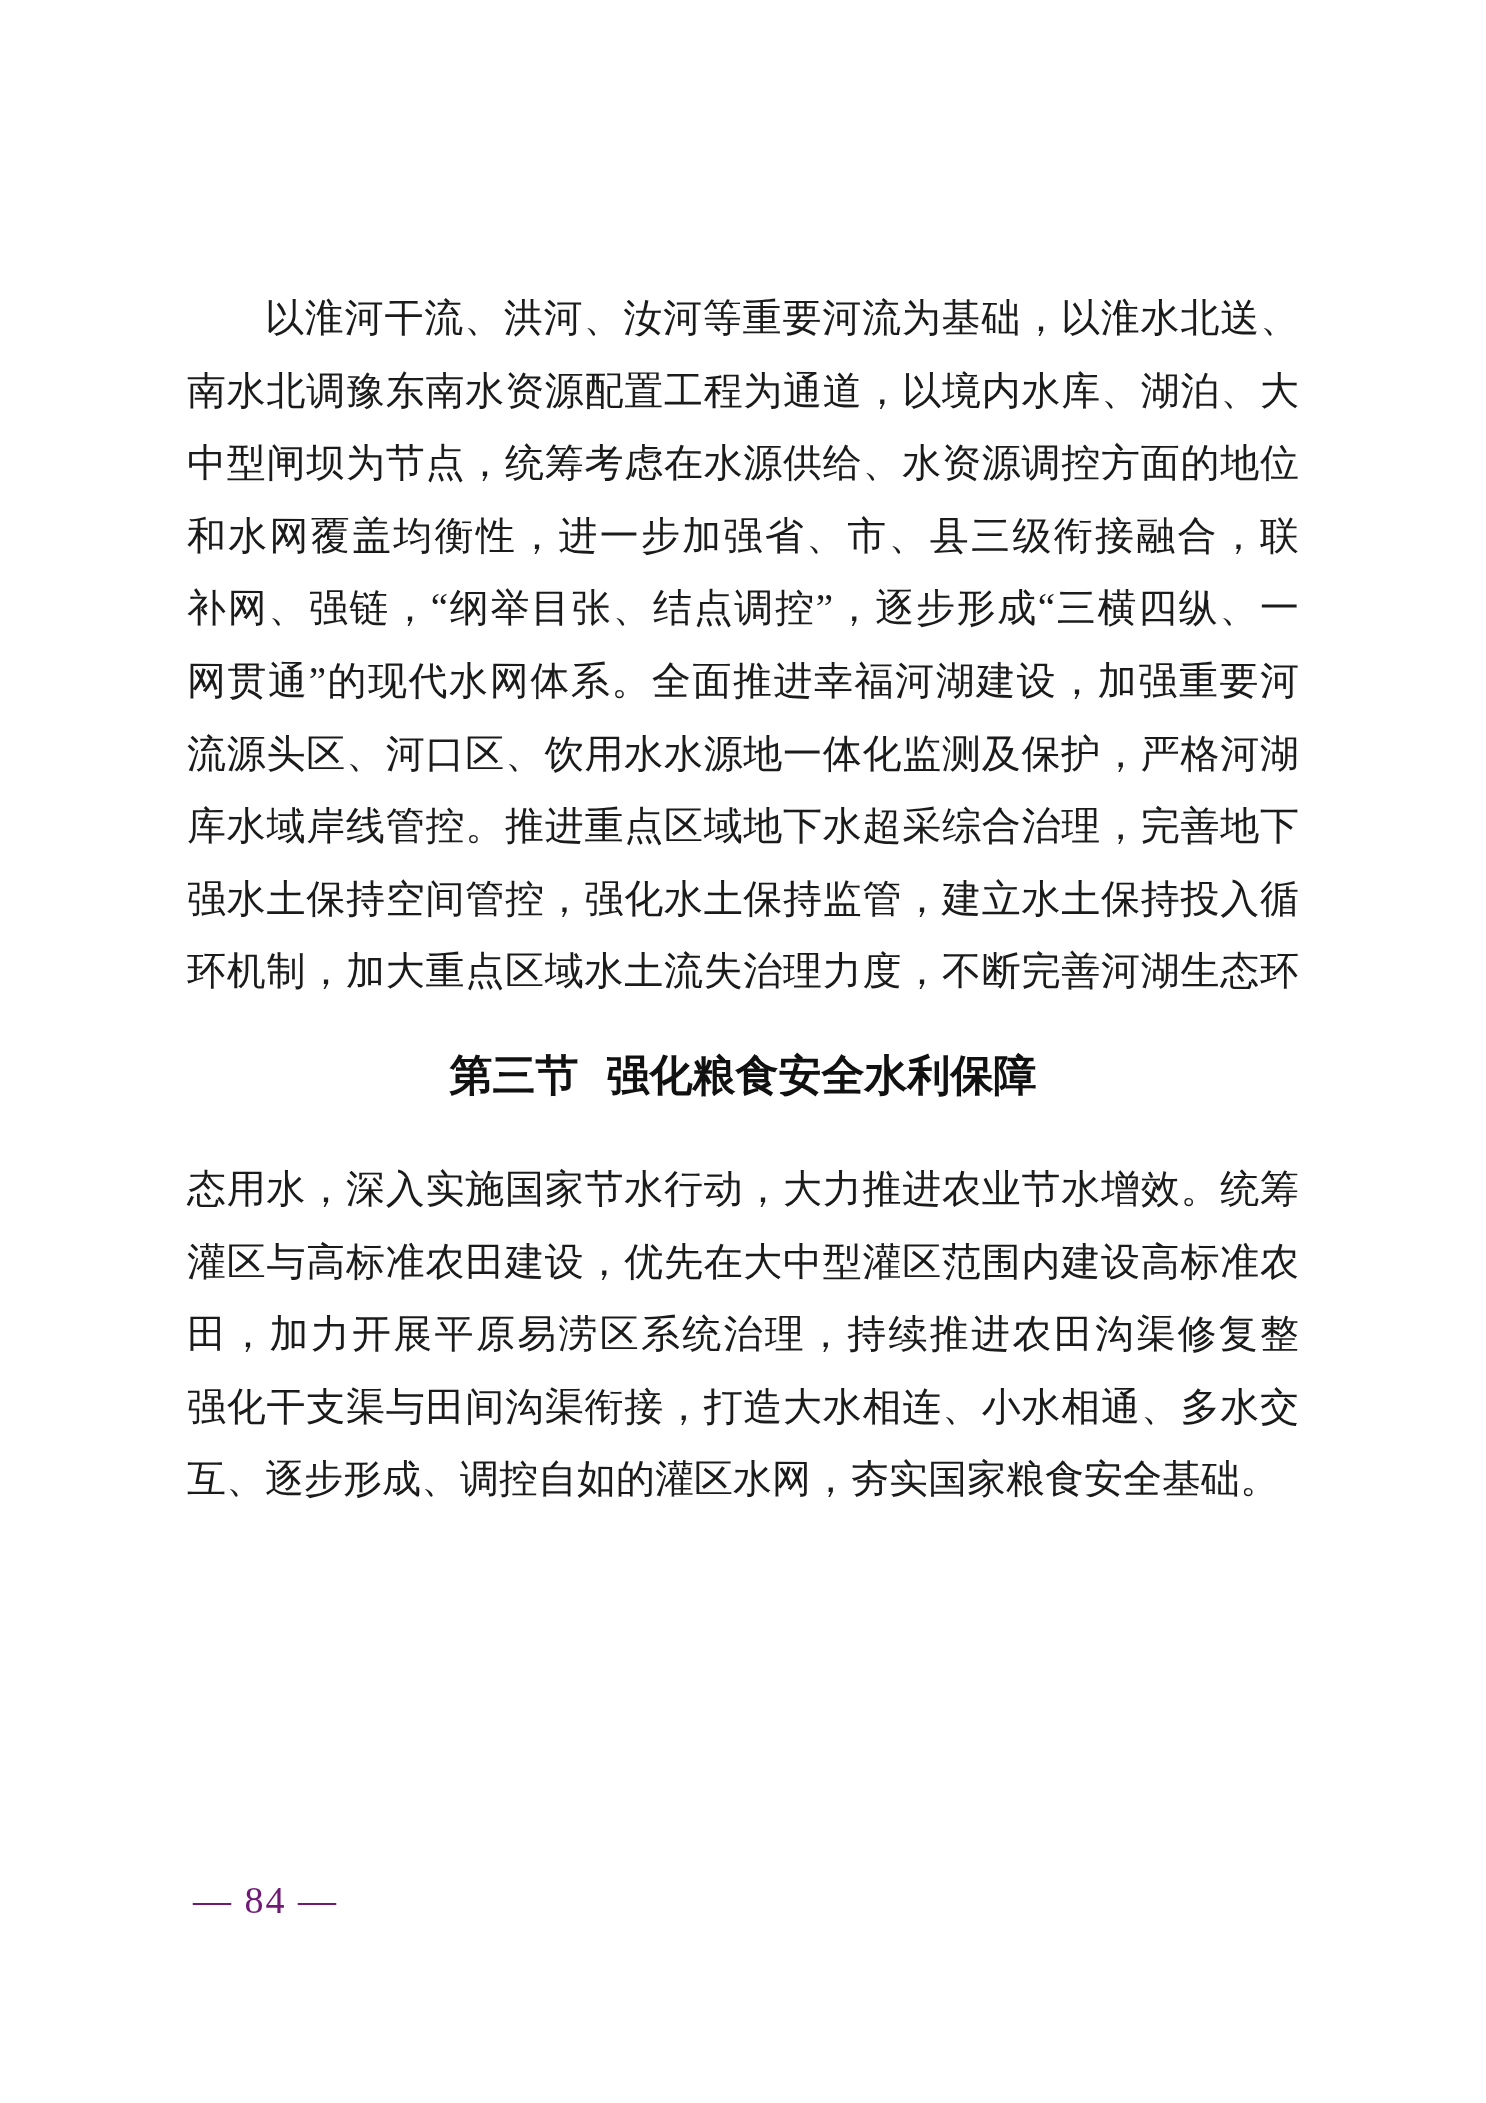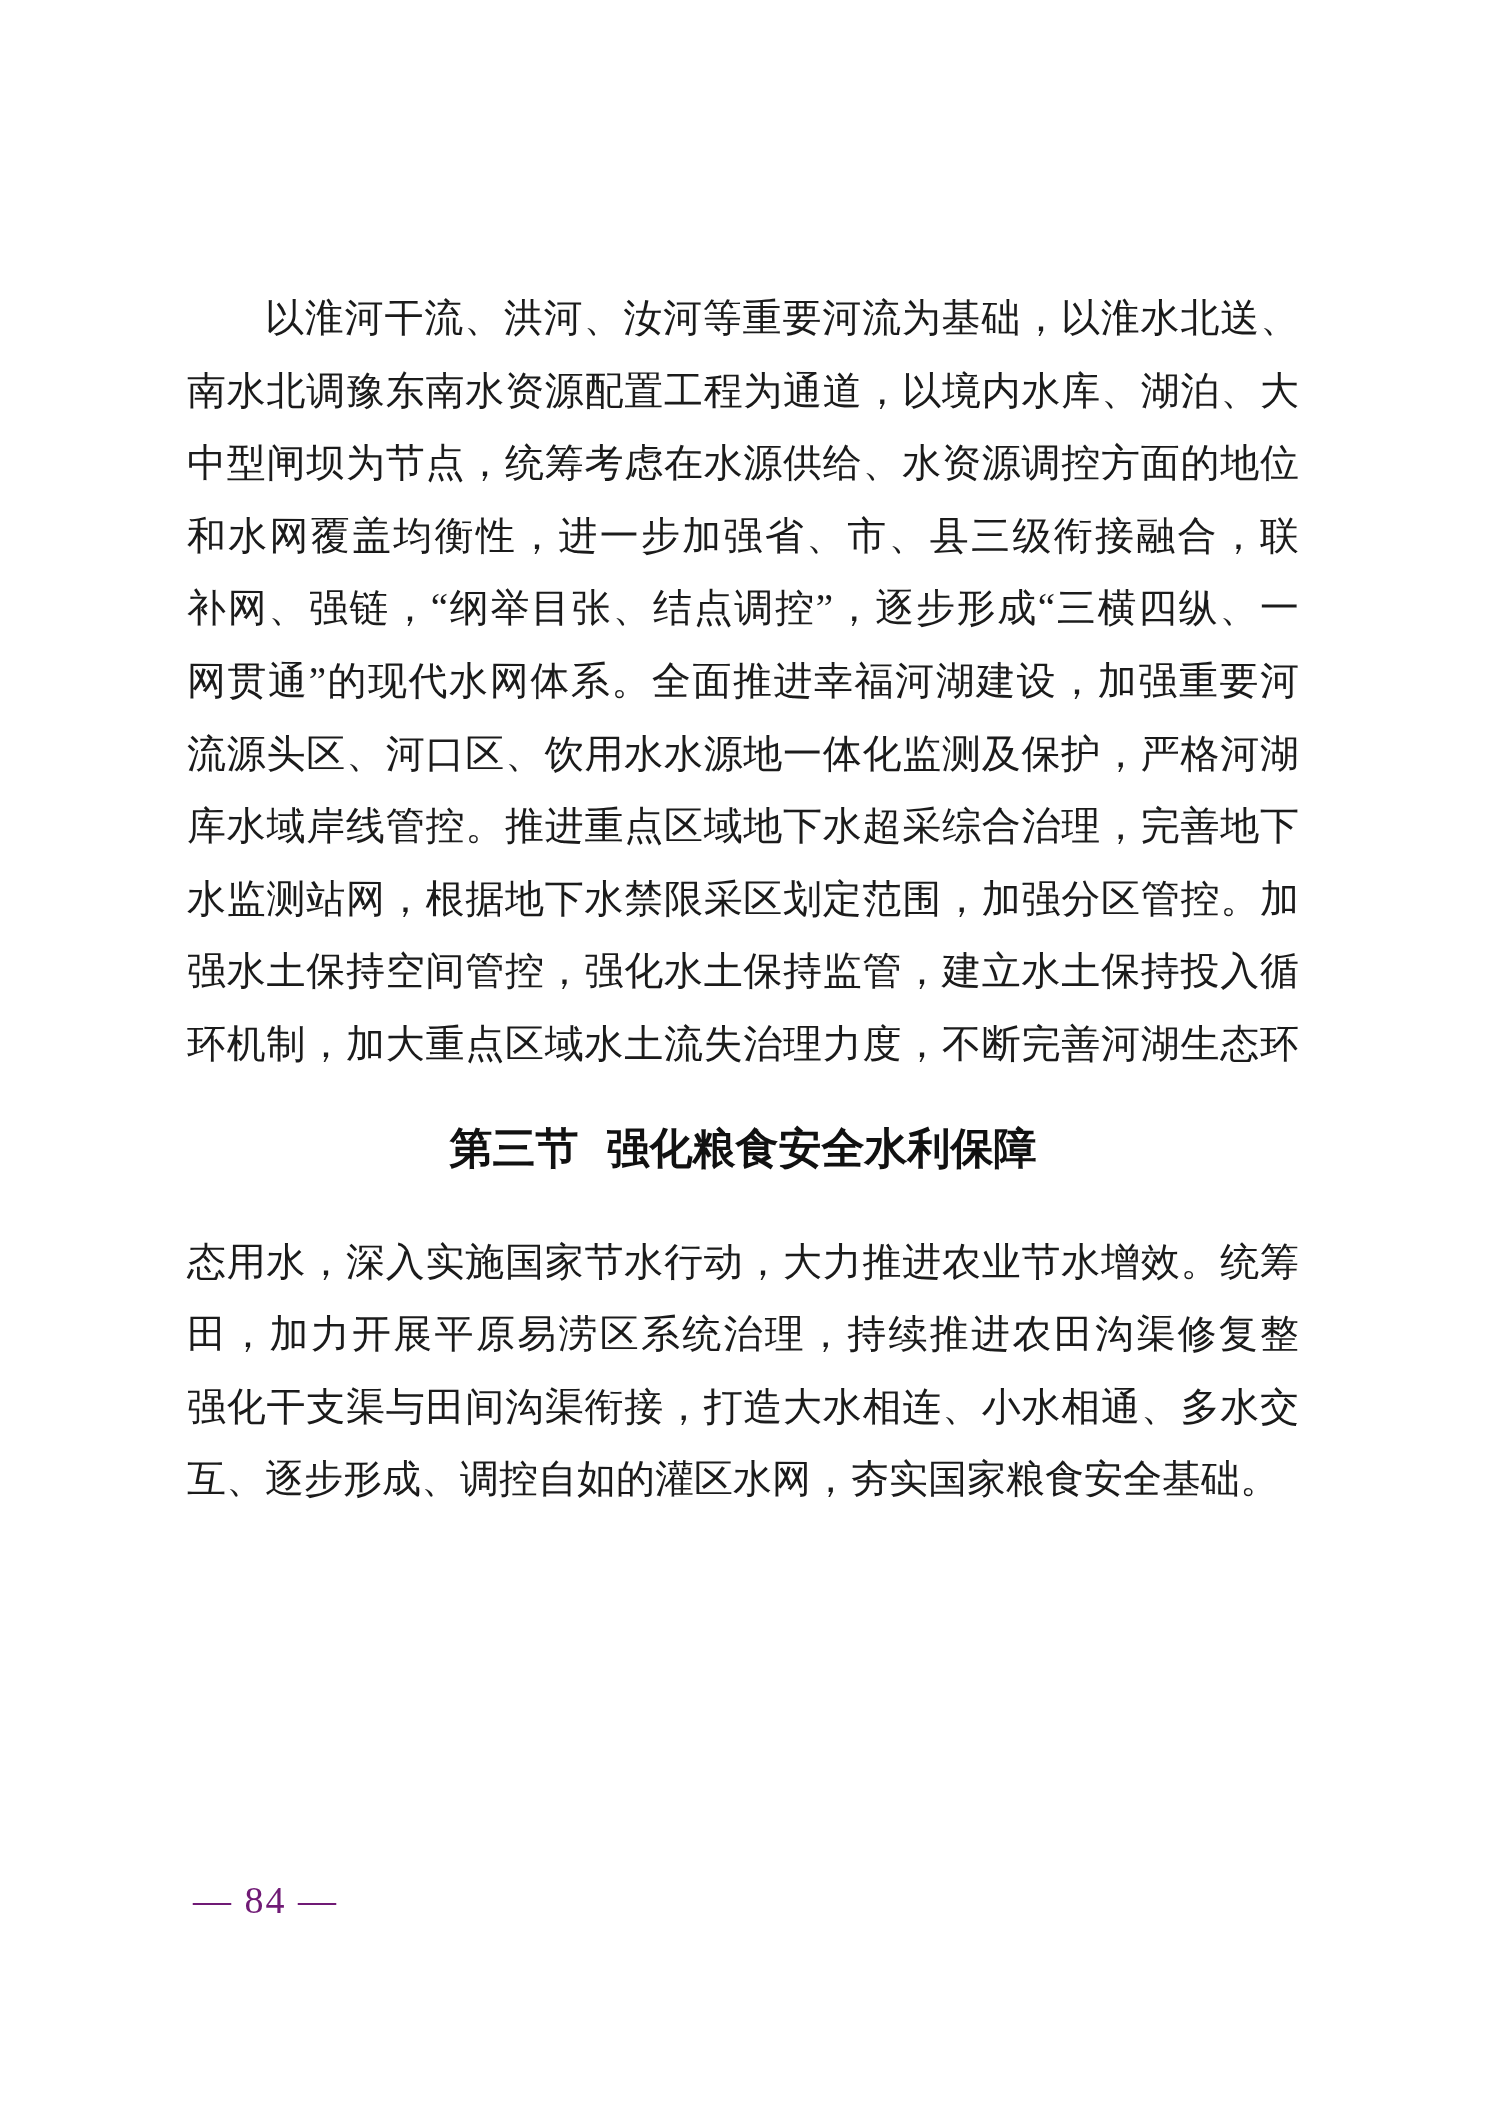--- a/index.html
+++ b/index.html
@@ -60,32 +60,32 @@
 
     <div class="paragraph">
         <div class="line indent">以淮河干流、洪河、汝河等重要河流为基础，以淮水北送、</div>
         <div class="line">南水北调豫东南水资源配置工程为通道，以境内水库、湖泊、大</div>
         <div class="line">中型闸坝为节点，统筹考虑在水源供给、水资源调控方面的地位</div>
         <div class="line">和水网覆盖均衡性，进一步加强省、市、县三级衔接融合，联网、</div>
         <div class="line">补网、强链，“纲举目张、结点调控”，逐步形成“三横四纵、一</div>
         <div class="line">网贯通”的现代水网体系。全面推进幸福河湖建设，加强重要河</div>
         <div class="line">流源头区、河口区、饮用水水源地一体化监测及保护，严格河湖</div>
         <div class="line">库水域岸线管控。推进重点区域地下水超采综合治理，完善地下</div>
-        <div class="line">水监测站网，根据地下水禁限采区划定范围，加强分区管控。加</div>
         <div class="line">强水土保持空间管控，强化水土保持监管，建立水土保持投入循</div>
         <div class="line">环机制，加大重点区域水土流失治理力度，不断完善河湖生态环</div>
       </div>
 
     <div class="heading">
       <span>第三节</span>
       <span>强化粮食安全水利保障</span>
     </div>
 
     <div class="paragraph">
         <div class="line">态用水，深入实施国家节水行动，大力推进农业节水增效。统筹</div>
+        <div class="line">灌区与高标准农田建设，优先在大中型灌区范围内建设高标准农</div>
         <div class="line">田，加力开展平原易涝区系统治理，持续推进农田沟渠修复整治，</div>
         <div class="line">强化干支渠与田间沟渠衔接，打造大水相连、小水相通、多水交</div>
         <div class="line last">互、逐步形成、调控自如的灌区水网，夯实国家粮食安全基础。</div>
       </div>
 
   </div>
 
   <div class="footer-pagenum">— 84 —</div>
 </div>
 

